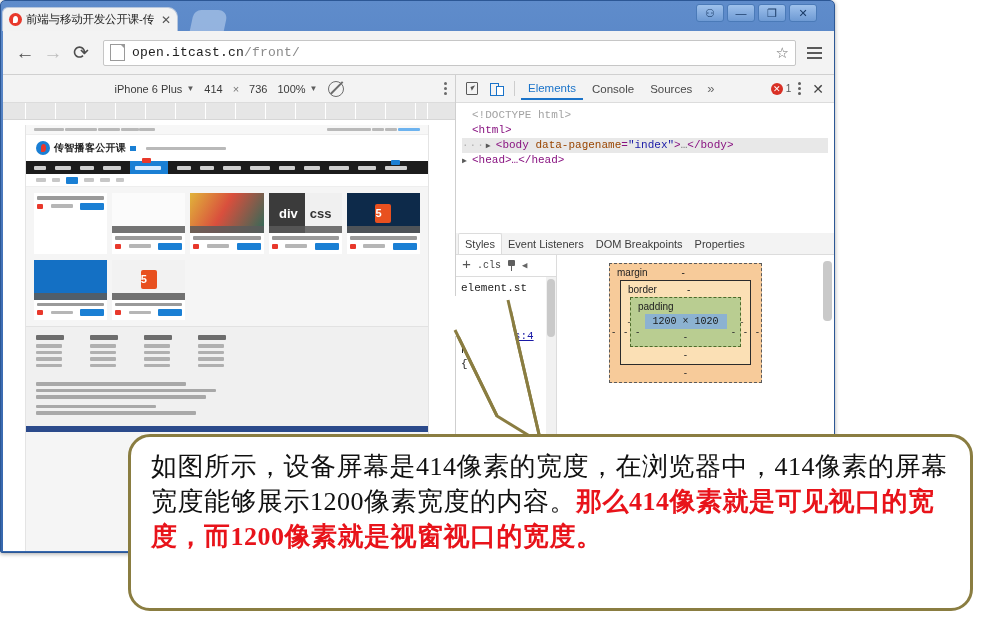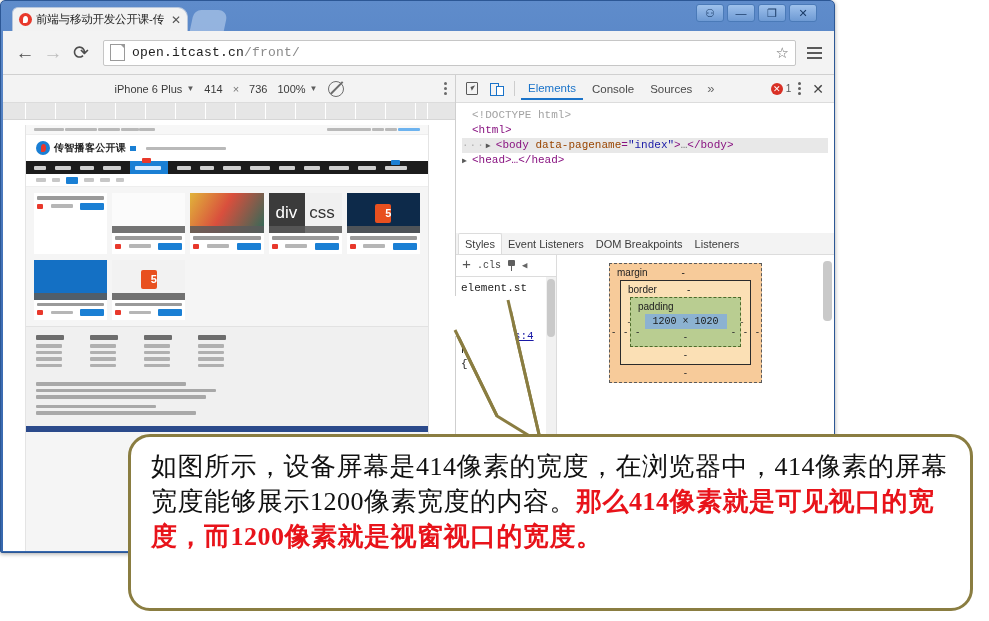--- a/index.html
+++ b/index.html
@@ -30,21 +30,21 @@
 
   
   #tab-strip {
     position: absolute;
     left: 0; top: 0;
     width: 100%;
     height: 30px;
   }
   #tab-active {
     position: absolute;
-    left: 11px; top: 6px;
+    left: 1px; top: 6px;
     width: 176px; height: 24px;
     background: #f2f2f2;
     border: 1px solid #b6c6dd;
     border-bottom: none;
     border-radius: 6px 10px 0 0;
     box-sizing: border-box;
     display: flex;
     align-items: center;
     padding: 0 4px 0 6px;
     font-size: 11px;
@@ -264,21 +264,20 @@
     position: absolute;
     left: 22px; top: 5px;
     width: 402px;
     height: 455px;
     background: #f5f5f5;
     overflow: hidden;
     font-size: 3px;
     color: #777;
     border-left: 1px solid #e4e4e4;
     border-right: 1px solid #e4e4e4;
-    text-align: right;
   }
   #sim-topbar {
     height: 9px; background: #f7f7f7;
     border-bottom: 1px solid #eee;
     display: flex; align-items: center;
     padding: 0 8px;
     justify-content: space-between;
   }
   .blur-txt {
     display: inline-block;
@@ -867,21 +866,21 @@
               <div class="meta">
                   <div class="line"></div>
                   <div class="row2">
                     <span class="redtag"></span>
                     <span class="tiny"></span>
                     <span class="btn"></span>
                   </div>
                 </div>
             </div>
             <div class="card">
-              <div class="thumb" style="background:linear-gradient(90deg,#3b3b3b 50%, #f0f0f0 50%);color:#fff;font-size:17px;font-weight:normal">
+              <div class="thumb" style="background:linear-gradient(90deg,#3b3b3b 50%, #f0f0f0 50%);color:#fff;font-size:13px;font-weight:bold">
                   <span style="margin-right:12px">div</span>
                   <span style="color:#333">css</span>
                   <div class="strip"></div>
                 </div>
               <div class="meta">
                   <div class="line"></div>
                   <div class="row2">
                     <span class="redtag"></span>
                     <span class="tiny"></span>
                     <span class="btn"></span>
@@ -1000,21 +999,21 @@
         <div class="tl"><span class="arrow"></span><span class="tag">&lt;html&gt;</span></div>
         <div class="tl selected"><span class="dots">···</span><span class="arrow">▶</span><span class="tag">&lt;body</span> <span class="attr">data-pagename</span><span class="punct">=</span><span class="val">"index"</span><span class="tag">&gt;</span><span class="ellip">…</span><span class="tag">&lt;/body&gt;</span></div>
         <div class="tl"><span class="arrow">▶</span><span class="tag">&lt;head&gt;…&lt;/head&gt;</span></div>
       </div>
 
 
       <div id="dt-subtabs">
         <span class="st active">Styles</span>
         <span class="st">Event Listeners</span>
         <span class="st">DOM Breakpoints</span>
-        <span class="st">Listeners</span>
+        <span class="st">Properties</span>
       </div>
 
       <div id="dt-body">
 
         <div id="styles-col">
           <div id="styles-toolbar">
             <span class="plus">+</span>
             <span class="cls">.cls</span>
             <span id="pin-icon"></span>
             <span class="chev">◀</span>

